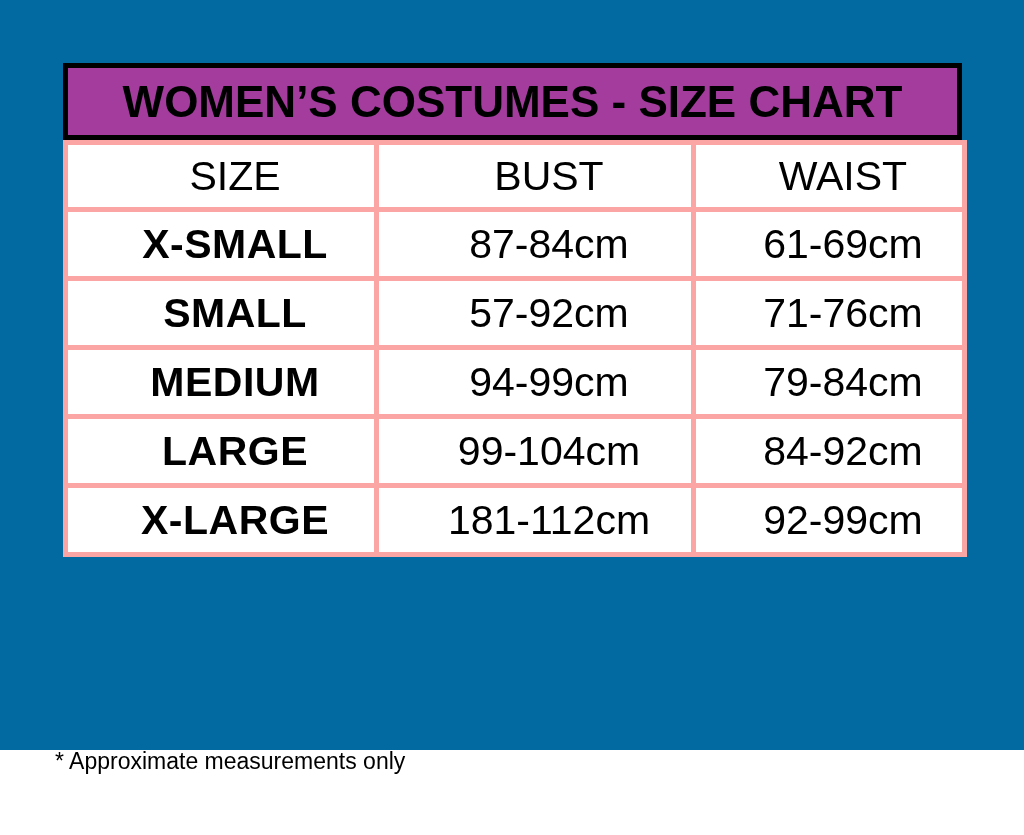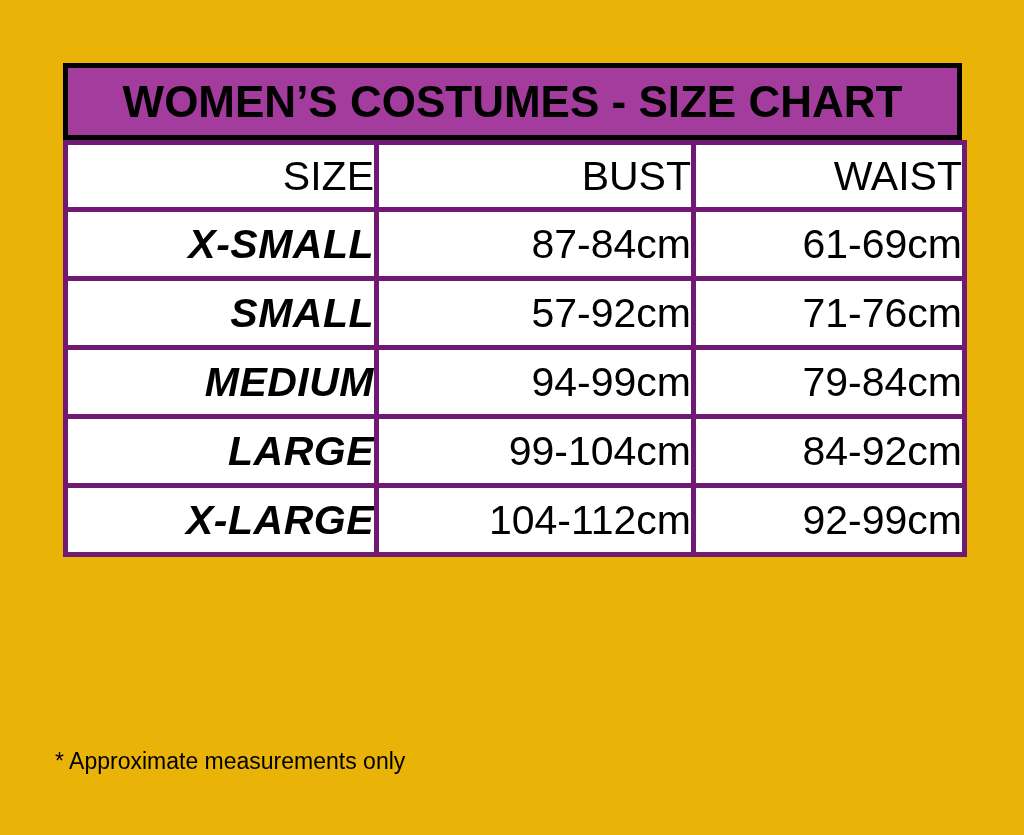--- a/index.html
+++ b/index.html
@@ -9,22 +9,22 @@
     height: 835px;
     background: #ffffff;
     font-family: "Liberation Sans", sans-serif;
     color: #000000;
     overflow: hidden;
   }
 
   .page {
     position: relative;
     width: 1024px;
-    height: 835px;
-    background: #eab308;
+    height: 750px;
+    background: #0369a1;
   }
 
   .chart-wrap {
     position: absolute;
     left: 63px;
     top: 63px;
     width: 899px;
   }
 
   .title-bar {
@@ -45,44 +45,43 @@
   }
 
   table.size-table {
     border-collapse: collapse;
     width: 899px;
     table-layout: fixed;
   }
 
   table.size-table th,
   table.size-table td {
-    border: 5px solid #701a75;
+    border: 5px solid #fca5a5;
     background: #ffffff;
-    text-align: right;
+    text-align: center;
     vertical-align: middle;
     padding-left: 28px;
     font-size: 41px;
     height: 69px;
     overflow: hidden;
     white-space: nowrap;
   }
 
   table.size-table th {
     font-weight: normal;
     height: 67px;
   }
 
   col.col-size  { width: 311px; }
   col.col-bust  { width: 317px; }
   col.col-waist { width: 271px; }
 
   td.size-name {
     font-weight: bold;
     letter-spacing: 0.5px;
-    font-style: italic;
   }
 
   .footnote {
     position: absolute;
     left: 55px;
     top: 748px;
     font-size: 23px;
     color: #000000;
     white-space: nowrap;
   }
@@ -127,21 +126,21 @@
             <td>94-99cm</td>
             <td>79-84cm</td>
           </tr>
           <tr>
             <td class="size-name">LARGE</td>
             <td>99-104cm</td>
             <td>84-92cm</td>
           </tr>
           <tr>
             <td class="size-name">X-LARGE</td>
-            <td>104-112cm</td>
+            <td>181-112cm</td>
             <td>92-99cm</td>
           </tr>
         </tbody>
     </table>
 
   </div>
 
   <div class="footnote">* Approximate measurements only</div>
 
 </div>

